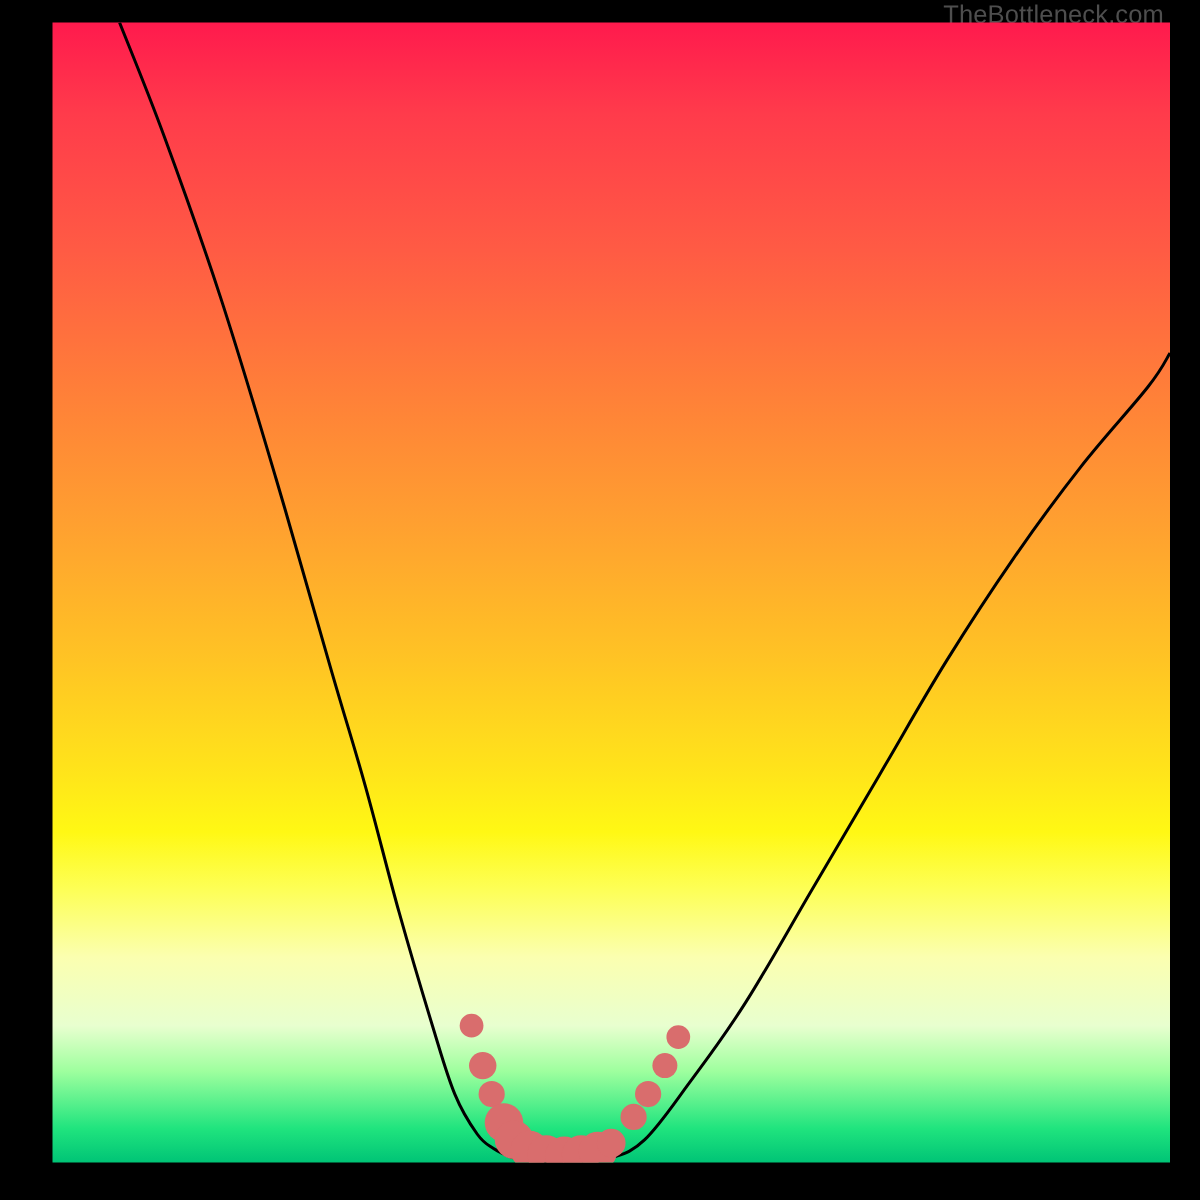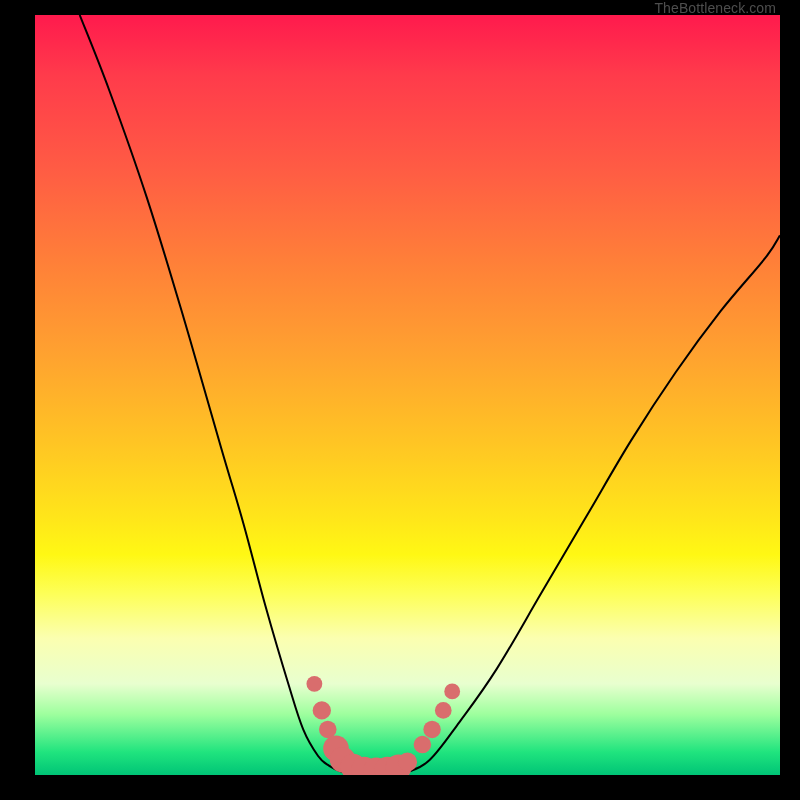--- a/index.html
+++ b/index.html
@@ -37,21 +37,21 @@
        #9eff9e 92%,
        #20e47e 97%,
        #00c476 100%
     );
   }
   .watermark {
     position: absolute;
     top: 0px;
     right: 24px;
     color: #4e4e4e;
-    font-size: 14px;
+    font-size: 17px;
     font-weight: 500;
     font-family: Arial, sans-serif;
     letter-spacing: 0.1px;
   }
   svg.overlay {
     position: absolute;
     inset: 0;
     width: 100%;
     height: 100%;
   }

